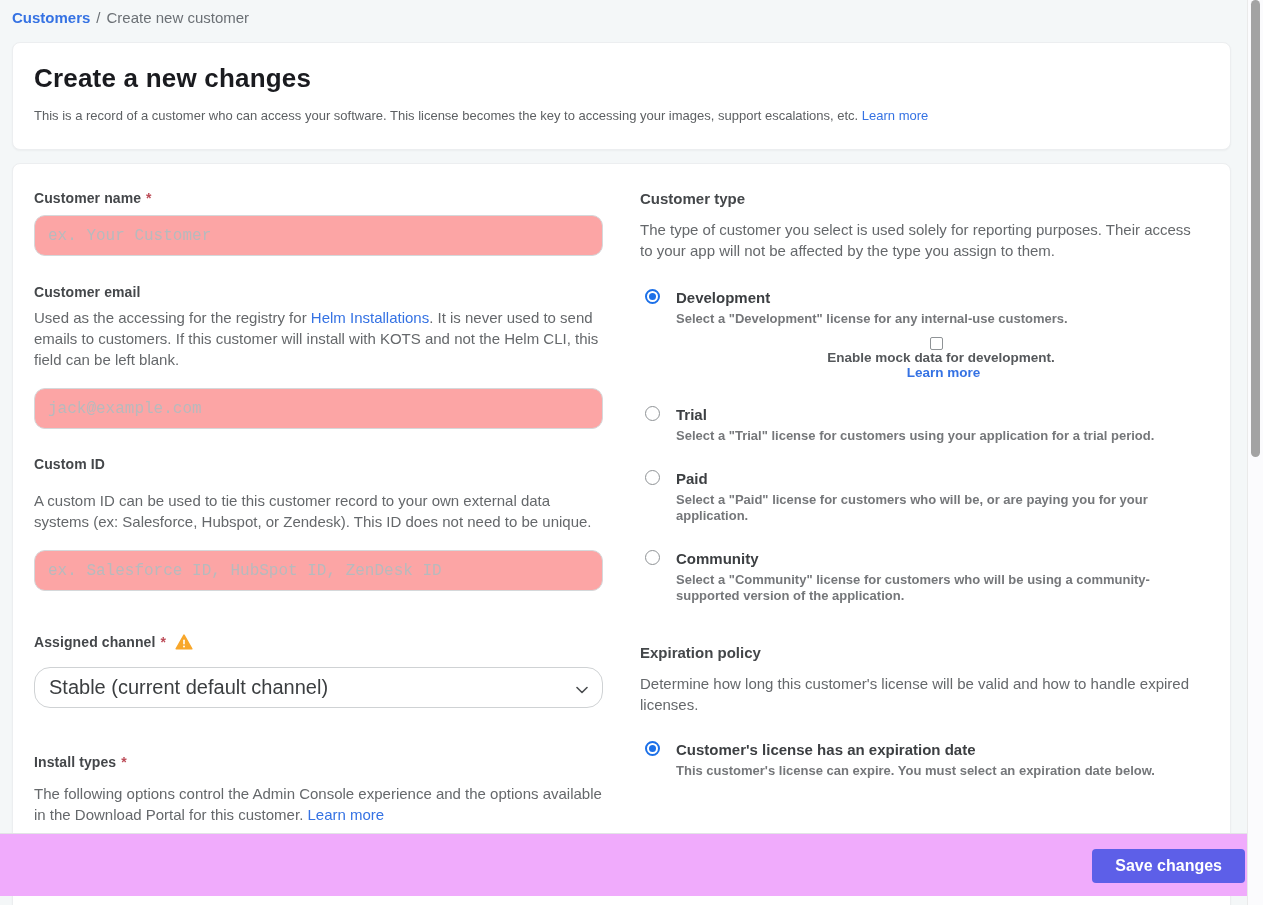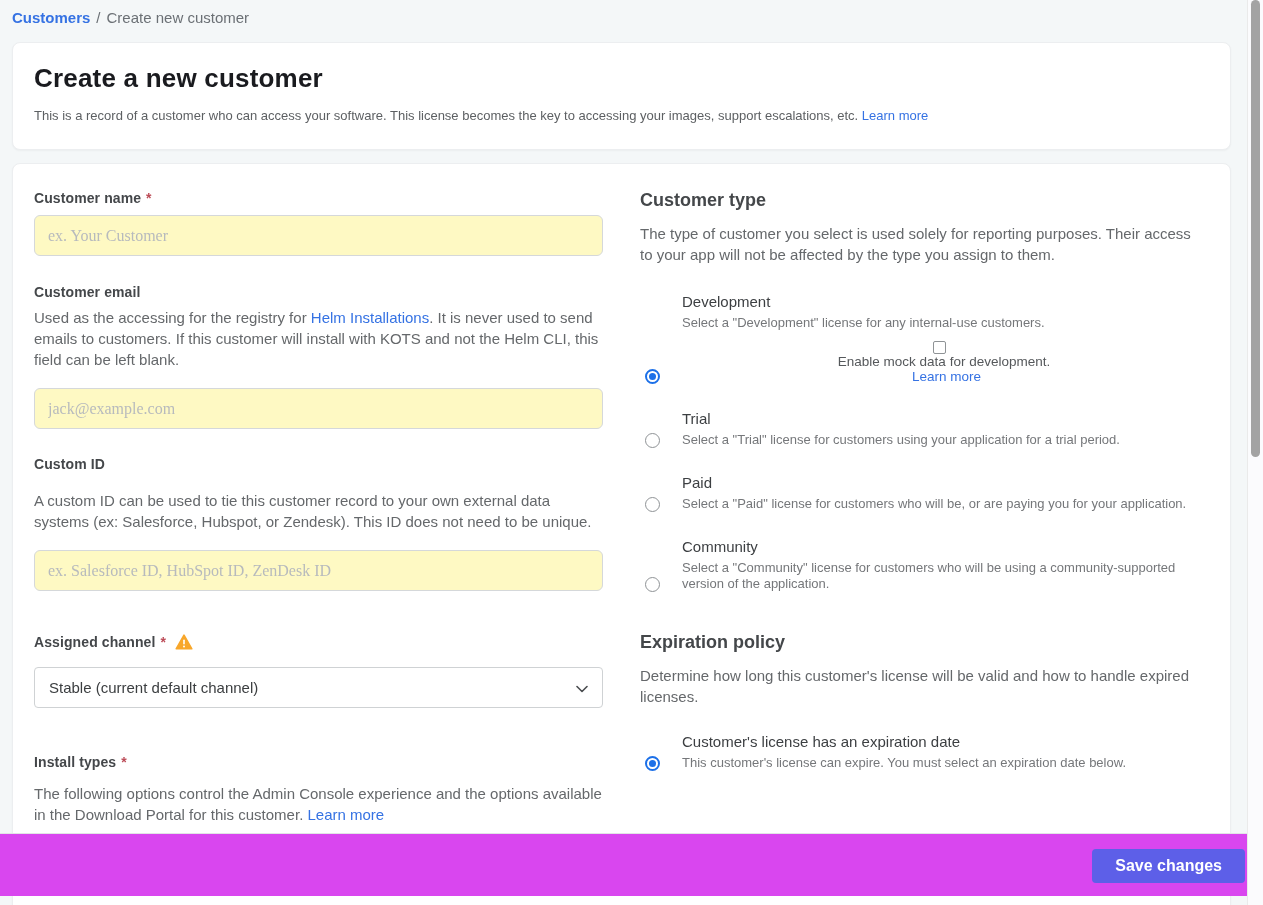--- a/index.html
+++ b/index.html
@@ -42,55 +42,55 @@
   
   .field-label {
     font-size:14px; font-weight:700; color:#44474a; letter-spacing:.1px;
     display:flex; align-items:center;
   }
   .req { color:#bc4b57; margin-left:5px; font-weight:700; }
   .warn-icon { margin-left:9px; display:inline-flex; }
 
   .text-input {
     width:100%; height:41px; margin-top:9px;
-    border:1px solid #d5d8da; border-radius:6px;
+    border:1px solid #d5d8da; border-radius:11px;
     padding:0 13px; font-size:16px; color:#333;
-    font-family:Liberation Serif, serif;
-    background:#fef9c3; outline:none;
+    font-family:Liberation Mono, monospace;
+    background:#fca5a5; outline:none;
   }
   .text-input::placeholder { color:#b7babd; }
 
   .desc { font-size:15px; line-height:21px; color:#65686b; }
 
   .sec-email    { margin-top:28px; }
   .sec-email    .desc { margin-top:7px; }
   .sec-email    .text-input { margin-top:18px; }
   .sec-customid { margin-top:27px; }
   .sec-customid .desc { margin-top:18px; }
   .sec-customid .text-input { margin-top:18px; }
   .sec-channel  { margin-top:43px; }
   .sec-install  { margin-top:46px; }
   .sec-install  .desc { margin-top:13px; }
 
   .select-box {
     margin-top:17px; height:41px;
-    border:1px solid #cfd2d4; border-radius:4px;
+    border:1px solid #cfd2d4; border-radius:16px;
     display:flex; align-items:center; justify-content:space-between;
-    padding:0 14px; font-size:15px; color:#3b3e40; cursor:pointer;
+    padding:0 14px; font-size:20px; color:#3b3e40; cursor:pointer;
     background:#fff;
   }
 
   
-  .sec-head { font-size:18px; font-weight:700; color:#44474a; }
+  .sec-head { font-size:15px; font-weight:700; color:#44474a; }
   .sec-desc { margin-top:12px; font-size:15px; line-height:21px; color:#65686b; }
 
   .options { margin-top:28px; }
   .option {
-    display:flex; align-items:flex-end; gap:22px;
-    padding-left:5px; margin-bottom:26px;
+    display:flex; align-items:flex-start; gap:16px;
+    padding-left:5px; margin-bottom:26px;font-weight:bold;
   }
   .option .content { flex:1; }
   .opt-title { font-size:15px; color:#3c3f42; }
   .opt-desc  { margin-top:5px; font-size:13px; line-height:16px; color:#75777a; }
 
   .radio {
     flex:0 0 15px; width:15px; height:15px; border-radius:50%;
     border:1px solid #8f9396; background:#fff; cursor:pointer; position:relative;
   }
   .radio.selected { border:2px solid #1c70e8; }
@@ -106,21 +106,21 @@
   .checkbox-label { font-size:13.5px; color:#55585b; }
   .checkbox-line a { font-size:13.5px; margin-left:5px; }
 
   .sec-expiration { margin-top:40px; }
   .exp-options { margin-top:26px; }
   .exp-options .option { margin-bottom:24px; }
 
   
   .footer {
     position:absolute; top:833px; left:0; width:1247px; height:63px;
-    background:#d946ef; border-top:1px solid #e2e4e6;
+    background:#f0abfc; border-top:1px solid #e2e4e6;
     display:flex; align-items:center; justify-content:flex-end;
     padding-right:2px;
   }
   .save-btn {
     height:34px; padding:0 23px; margin-top:2px;
     background:#5d5fe8; color:#fff; border:none; border-radius:4px;
     font-size:16px; font-weight:700; font-family:"Liberation Sans", sans-serif;
     cursor:pointer;
   }
 
@@ -135,21 +135,21 @@
   }
 </style>
 </head>
 <body>
 
 <div class="breadcrumb">
   <a>Customers</a><span class="sep">/</span><span>Create new customer</span>
 </div>
 
 <div class="card header-card">
-  <h1>Create a new customer</h1>
+  <h1>Create a new changes</h1>
   <p><span>This is a record of a customer who can access your software. This license becomes the key to accessing your images, support escalations, etc.</span> <a>Learn more</a></p>
 </div>
 
 <div class="card main-card">
 
   <div class="col-left">
 
     <div class="sec-name">
       <div class="field-label">
         <span>Customer name</span>

